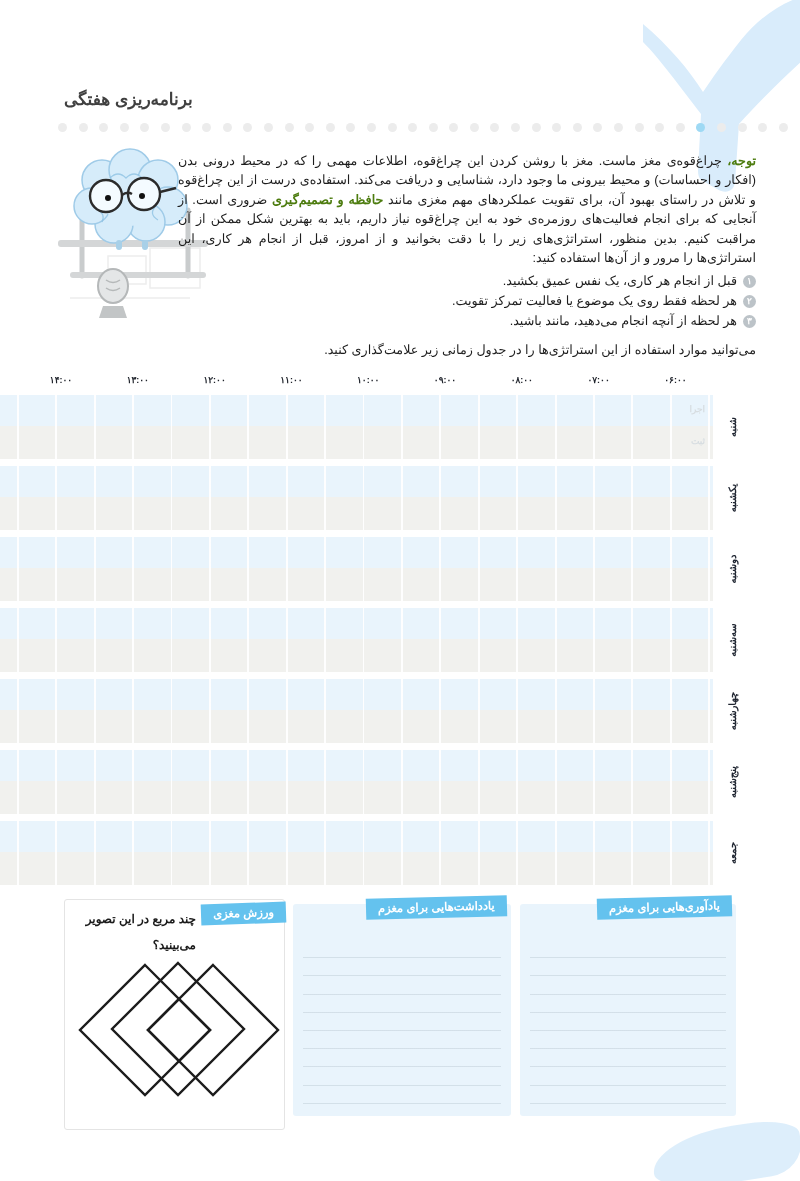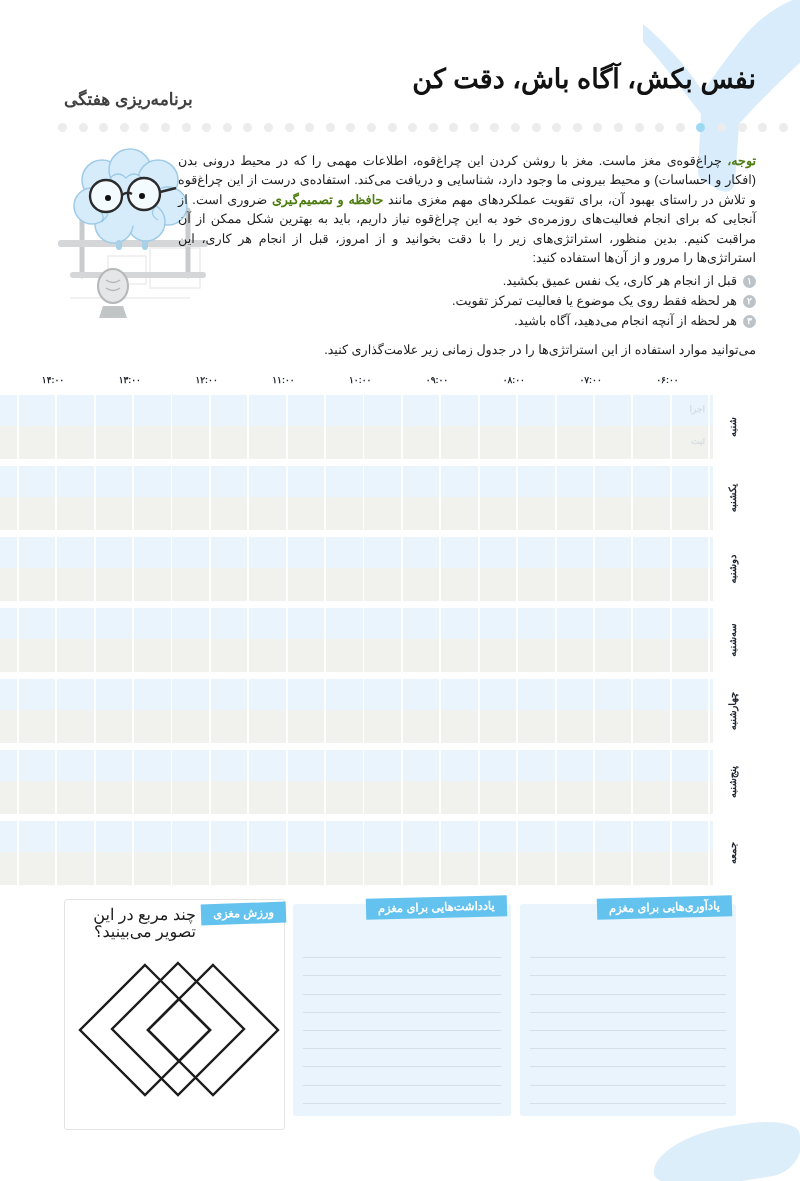--- a/index.html
+++ b/index.html
@@ -46,21 +46,21 @@
     display:inline-block; width:13px; height:13px; border-radius:50%;
     background:#bcc3c8; color:#fff; font-size:9px; line-height:13px;
     text-align:center; margin-left:6px; flex:0 0 auto; font-weight:700;
   }
   .closing{ margin-top:9px; line-height:20px; }
 
   
   .illustration{ position:absolute; left:50px; top:148px; width:164px; height:186px; }
 
   
-  .time-header{ position:absolute; top:375px; left:0; width:713px; height:14px; direction:ltr; }
+  .time-header{ position:absolute; top:375px; left:8px; width:713px; height:14px; direction:ltr; }
   .time-label{
     position:absolute; top:0; width:40px; text-align:center;
     font-size:9px; font-weight:700; color:#20242c; direction:ltr;
   }
   .day-grid{ position:absolute; top:395px; left:0; width:713px; }
   .day-block{ position:relative; margin-bottom:7px; height:64px; }
   .day-row{
     width:713px;
     background-image:repeating-linear-gradient(90deg,
       transparent 0 16.9px, rgba(255,255,255,.95) 16.9px 18.9px, transparent 18.9px 38.4px);
@@ -85,21 +85,21 @@
   .reminders-box{ left:520px; top:904px; width:216px; height:212px; background:var(--row-blue,#e9f4fc); }
   .ribbon{
     position:absolute; top:-7px; right:4px;
     background:var(--accent,#64c2ee); color:#ffffff;
     font-size:11.5px; font-weight:700; padding:3px 12px 4px;
     transform:rotate(-1.5deg); white-space:nowrap;
   }
   .puzzle-box .ribbon{ top:3px; right:-2px; transform:rotate(-2deg); }
   .puzzle-question{
     position:absolute; top:6px; right:88px; width:128px;
-    font-size:16px; font-weight:400; color:#1b1b1b; line-height:17px;
+    font-size:12px; font-weight:700; color:#1b1b1b; line-height:26px;
     text-align:right; direction:rtl;
   }
   .puzzle-svg{ position:absolute; left:5px; top:52px; width:210px; height:160px; }
   .ruled-lines{
     position:absolute; left:10px; right:10px; top:36px; bottom:10px;
     background-image:repeating-linear-gradient(180deg,
       transparent 0 17.2px, #ccd9e2 17.2px 18.2px);
     opacity:.75;
   }
 </style>
@@ -107,21 +107,20 @@
 <body>
 
 <div class="page">
 
   <svg class="big-numeral" viewBox="0 0 170 200" aria-hidden="true">
     <path fill="#d9ecfb" d="M2,28 C28,50 48,74 62,96 C70,84 84,64 100,44 C118,22 138,8 162,0 L162,64
       C138,86 116,108 98,128 L94,186 C93,196 84,198 76,193 L60,184 C58,182 57,179 57,175 L60,118
       C40,92 18,62 2,46 Z"></path>
   </svg>
 
-  <div class="main-title">نفس بکش، آگاه باش، دقت کن</div>
   <div class="sub-title">برنامه‌ریزی هفتگی</div>
 
   <div class="dots-row" id="dots-row">
       <span class="dot"></span>
       <span class="dot"></span>
       <span class="dot"></span>
       <span class="dot"></span>
       <span class="dot"></span>
       <span class="dot"></span>
       <span class="dot"></span>
@@ -212,21 +211,21 @@
         <li>
           <span class="num-badge">۱</span>
           <span>قبل از انجام هر کاری، یک نفس عمیق بکشید.</span>
         </li>
         <li>
           <span class="num-badge">۲</span>
           <span>هر لحظه فقط روی یک موضوع یا فعالیت تمرکز تقویت.</span>
         </li>
         <li>
           <span class="num-badge">۳</span>
-          <span>هر لحظه از آنچه انجام می‌دهید، آگاه باشید.</span>
+          <span>هر لحظه از آنچه انجام می‌دهید، مانند باشید.</span>
         </li>
       </ol>
     <p class="closing">می‌توانید موارد استفاده از این استراتژی‌ها را در جدول زمانی زیر علامت‌گذاری کنید.</p>
   </div>
 
   <div class="time-header" id="time-header">
       <span class="time-label" style="left: 33px;">۱۴:۰۰</span>
       <span class="time-label" style="left: 109.8px; text-align: center;">۱۳:۰۰</span>
       <span class="time-label" style="left: 186.6px;">۱۲:۰۰</span>
       <span class="time-label" style="left: 263.4px;">۱۱:۰۰</span>

